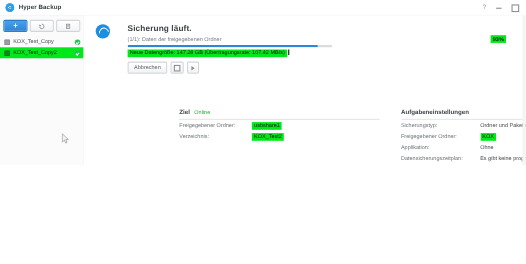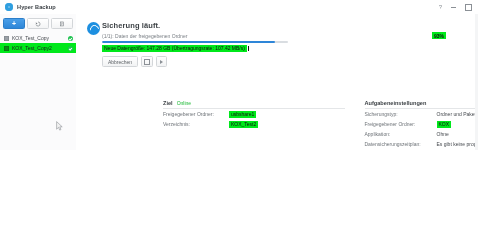--- a/index.html
+++ b/index.html
@@ -77,21 +77,21 @@
   .status-block{display:flex;padding:7px 0 0 11px;}
   .status-ico{
     width:13px;height:13px;border-radius:50%;background:#1d8fe0;flex:none;
     margin-top:1px;position:relative;
   }
   .status-ico:after{
     content:"";position:absolute;left:3px;top:3px;width:7px;height:7px;
     border-radius:50%;border:1.4px solid #fff;border-right-color:transparent;
     border-bottom-color:transparent;transform:rotate(35deg);
   }
-  .status-right{margin-left:2px;width:360px;}
+  .status-right{margin-left:16px;width:360px;}
   .status-title{font-size:7.5px;font-weight:bold;color:#3d4246;letter-spacing:.1px;}
   .status-sub-row{display:flex;align-items:center;margin-top:2px;}
   .status-sub{font-size:5px;color:#7b8086;flex:1;}
   .pct-badge{
     background:#00e81b;color:#111;font-size:5px;font-weight:bold;
     padding:0.5px 2px;margin-right:16px;
   }
   .progress{
     margin-top:1.5px;width:186px;height:2.4px;background:#d9dde1;border-radius:1.2px;
     overflow:hidden;

